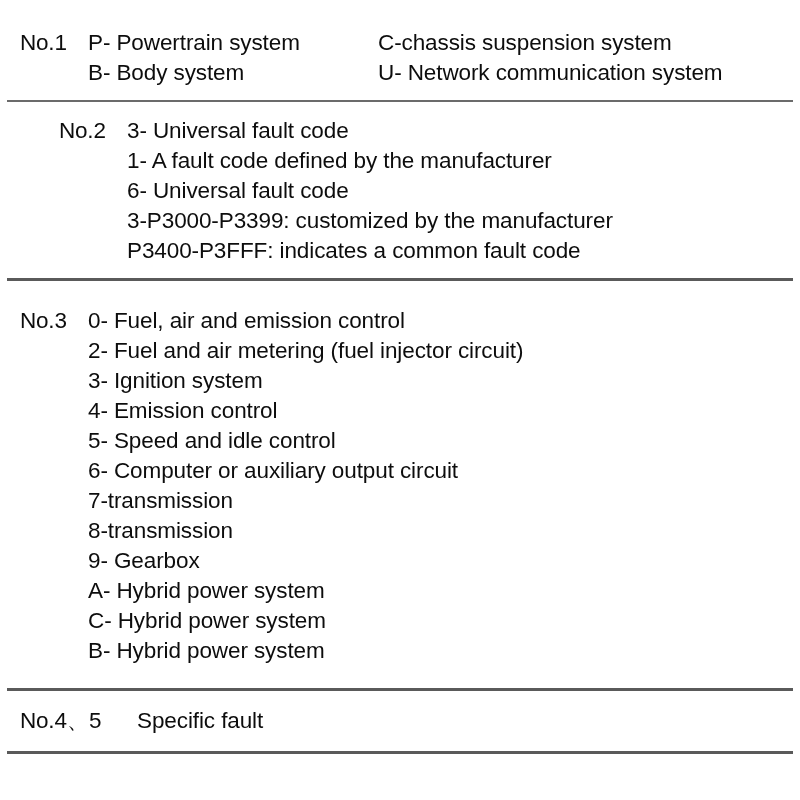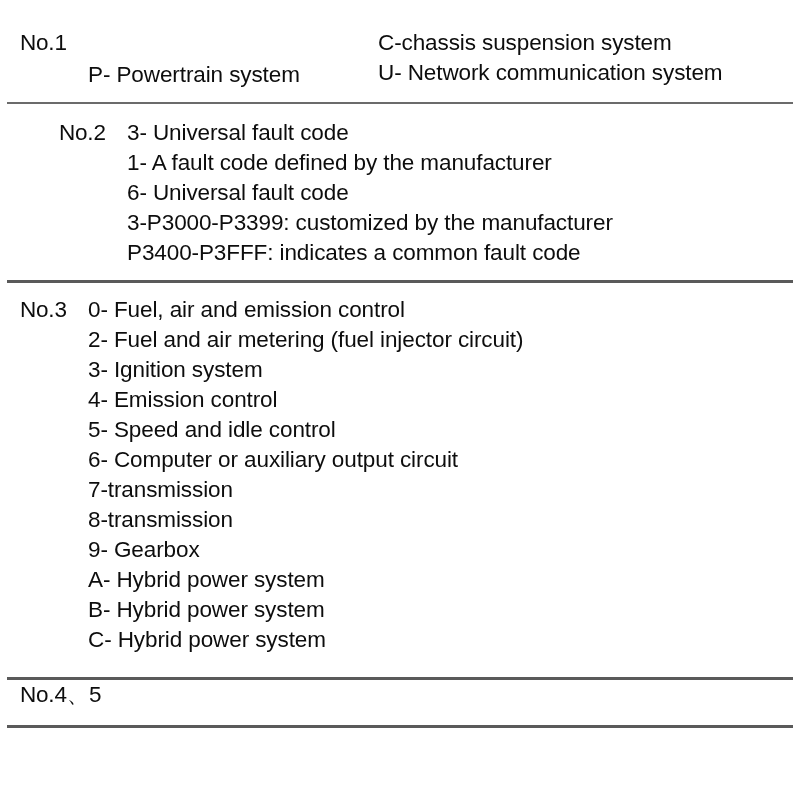--- a/index.html
+++ b/index.html
@@ -60,44 +60,44 @@
     letter-spacing: -0.1px;
     white-space: nowrap;
   }
 
   
   .cols {
     display: flex;
   }
   .col-a {
     flex: 0 0 290px;
-    margin-top: 32px;
   }
   .col-b {
     flex: 1 1 auto;
   }
 
   .sec1 { padding-top: 28px; padding-bottom: 12px; }
   .sec2 { padding-top: 14px; padding-bottom: 12px; margin-left: 39px; }
-  .sec3 { padding-top: 12px; padding-bottom: 22px; justify-content: space-between; }
-  .sec4 { padding-bottom: 15px; }
+  .sec3 { padding-top: 25px; padding-bottom: 22px; justify-content: space-between; }
+  .sec4 { padding-top: 15px; padding-bottom: 15px; }
 
   .sec4 .row-label { width: 117px; }
 </style>
 </head>
 <body>
 
 <div class="sheet">
 
   <div class="row sec1">
     <div class="row-label">No.1</div>
     <div class="row-body">
       <div class="cols">
         <div class="col-a">
           <div class="line">P- Powertrain system</div>
+          <div class="line">B- Body system</div>
         </div>
         <div class="col-b">
           <div class="line">C-chassis suspension system</div>
           <div class="line">U- Network communication system</div>
         </div>
       </div>
     </div>
   </div>
 
   <div class="rule rule-thin"></div>
@@ -121,26 +121,29 @@
       <div class="line">0- Fuel, air and emission control</div>
       <div class="line">2- Fuel and air metering (fuel injector circuit)</div>
       <div class="line">3- Ignition system</div>
       <div class="line">4- Emission control</div>
       <div class="line">5- Speed and idle control</div>
       <div class="line">6- Computer or auxiliary output circuit</div>
       <div class="line">7-transmission</div>
       <div class="line">8-transmission</div>
       <div class="line">9- Gearbox</div>
       <div class="line">A- Hybrid power system</div>
+      <div class="line">C- Hybrid power system</div>
       <div class="line">B- Hybrid power system</div>
-      <div class="line">C- Hybrid power system</div>
     </div>
   </div>
 
   <div class="rule"></div>
 
   <div class="row sec4">
     <div class="row-label">No.4、5</div>
+    <div class="row-body">
+      <div class="line">Specific fault</div>
+    </div>
   </div>
 
   <div class="rule"></div>
 
 </div>
 
 </body></html>

